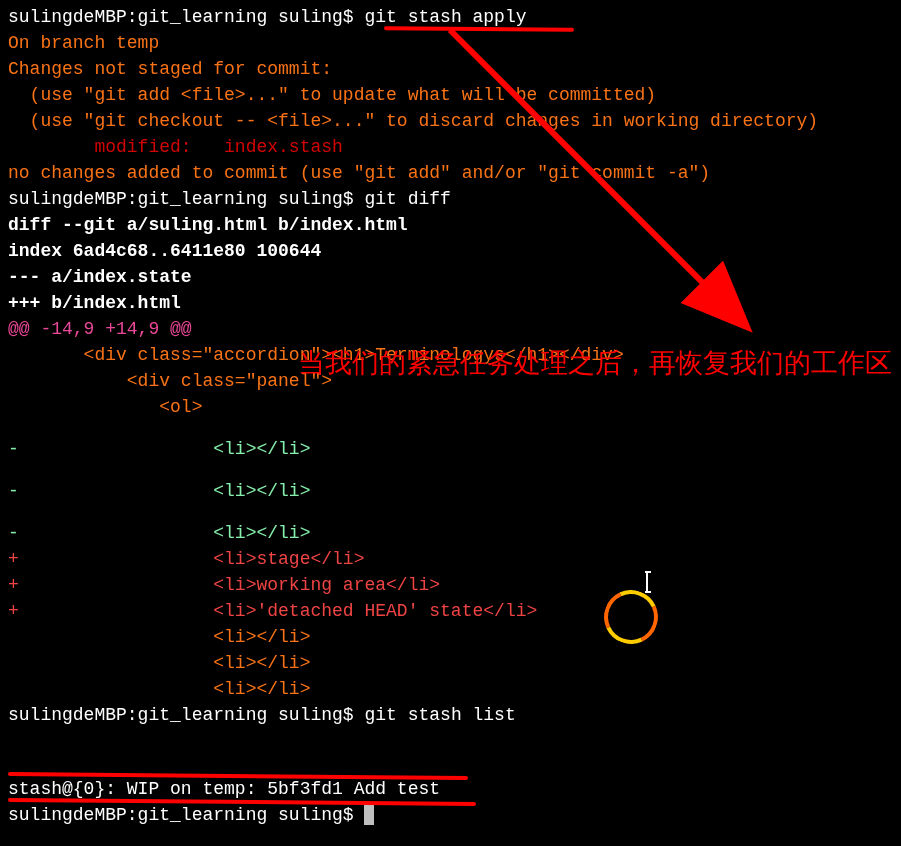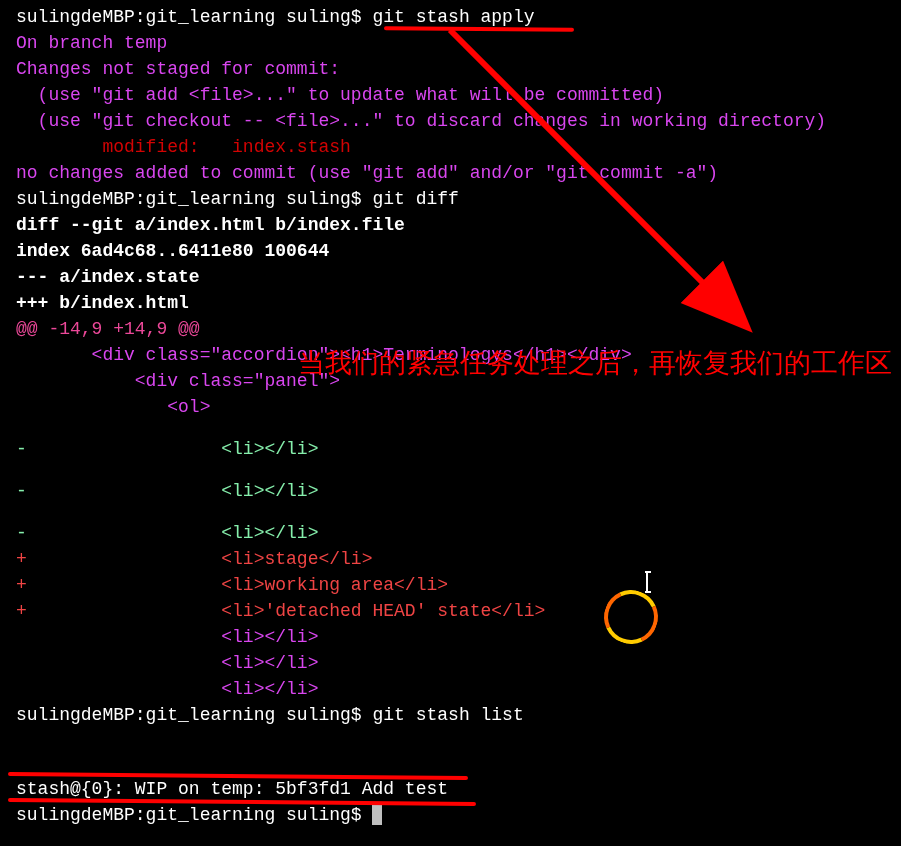--- a/index.html
+++ b/index.html
@@ -10,27 +10,27 @@
   .terminal {
     width: 901px;
     height: 846px;
     background: #000000;
     font-family: "Menlo", "Consolas", "Courier New", monospace;
     font-size: 18px;
     line-height: 26px;
     color: #ffffff;
     position: relative;
     box-sizing: border-box;
-    padding: 4px 16px;
+    padding: 4px 8px;
     overflow: hidden;
   }
   .line { white-space: pre; }
   .prompt { color: #ffffff; }
   .cmd    { color: #ffffff; }
-  .plain  { color: #d946ef; }
+  .plain  { color: #f97316; }
   .bold   { font-weight: bold; }
   .red-diff   { color: #86efac; margin-top: 16px; }
   .green-diff { color: #ef4444; }
   .cyan  { color: #ec4899; }
   .modified { color: #d20303; }
   .stash-ref { color: #ffffff; margin-top: 48px; }
 
   
   .annotation-text {
     position: absolute;
@@ -111,21 +111,21 @@
   <div class="line plain">Changes not staged for commit:</div>
   <div class="line plain">  (use "git add &lt;file&gt;..." to update what will be committed)</div>
   <div class="line plain">  (use "git checkout -- &lt;file&gt;..." to discard changes in working directory)</div>
   <div class="line plain"></div>
   <div class="line modified">        modified:   index.stash</div>
   <div class="line plain"></div>
   <div class="line plain">no changes added to commit (use "git add" and/or "git commit -a")</div>
 
   <div class="line"><span class="prompt">sulingdeMBP:git_learning suling$ </span><span class="cmd">git diff</span></div>
 
-  <div class="line bold">diff --git a/index.html b/index.file</div>
+  <div class="line bold">diff --git a/suling.html b/index.html</div>
   <div class="line bold">index 6ad4c68..6411e80 100644</div>
   <div class="line bold">--- a/index.state</div>
   <div class="line bold">+++ b/index.html</div>
   <div class="line cyan">@@ -14,9 +14,9 @@</div>
 
   <div class="line plain">       &lt;div class="accordion"&gt;&lt;h1&gt;Terminologys&lt;/h1&gt;&lt;/div&gt;</div>
   <div class="line plain">           &lt;div class="panel"&gt;</div>
   <div class="line plain">              &lt;ol&gt;</div>
 
   <div class="line red-diff">-                  &lt;li&gt;&lt;/li&gt;</div>

